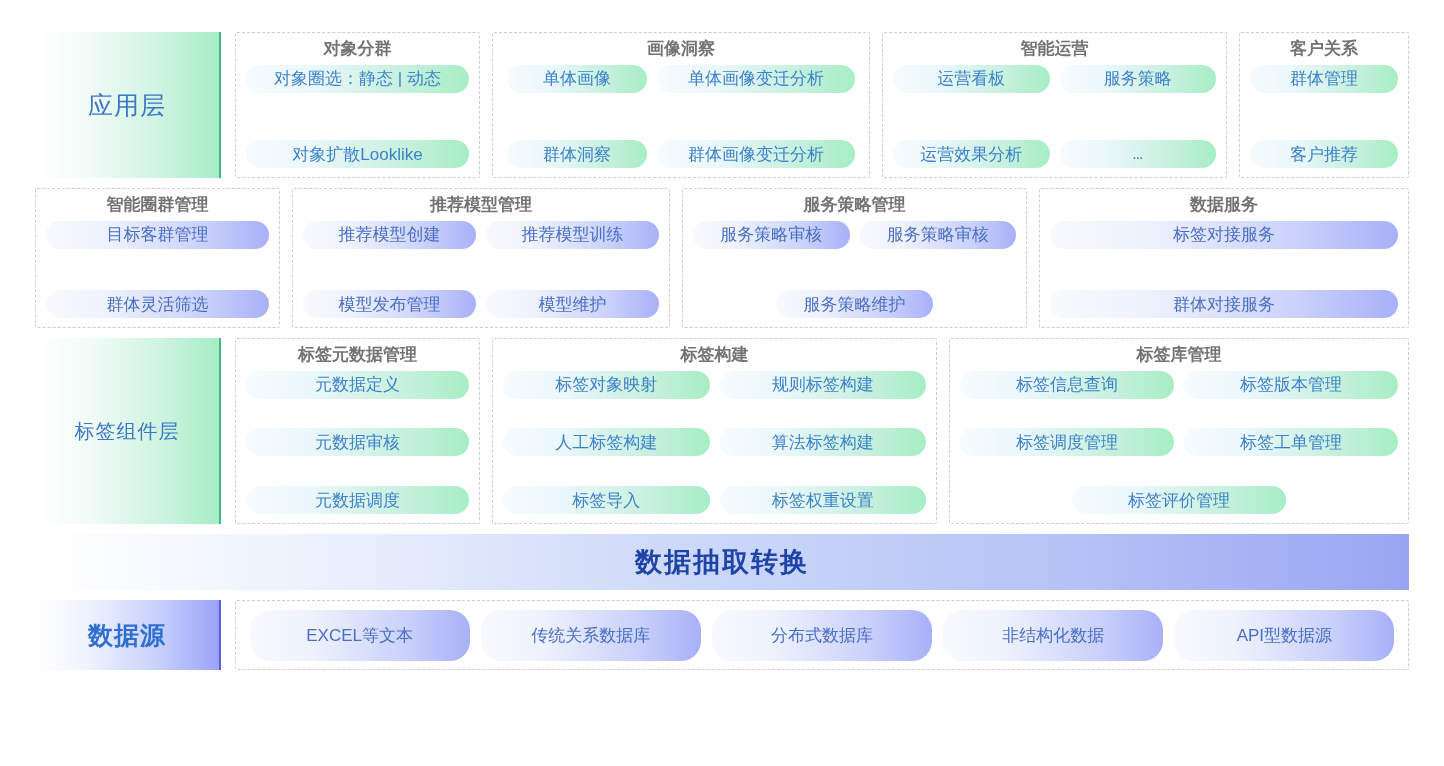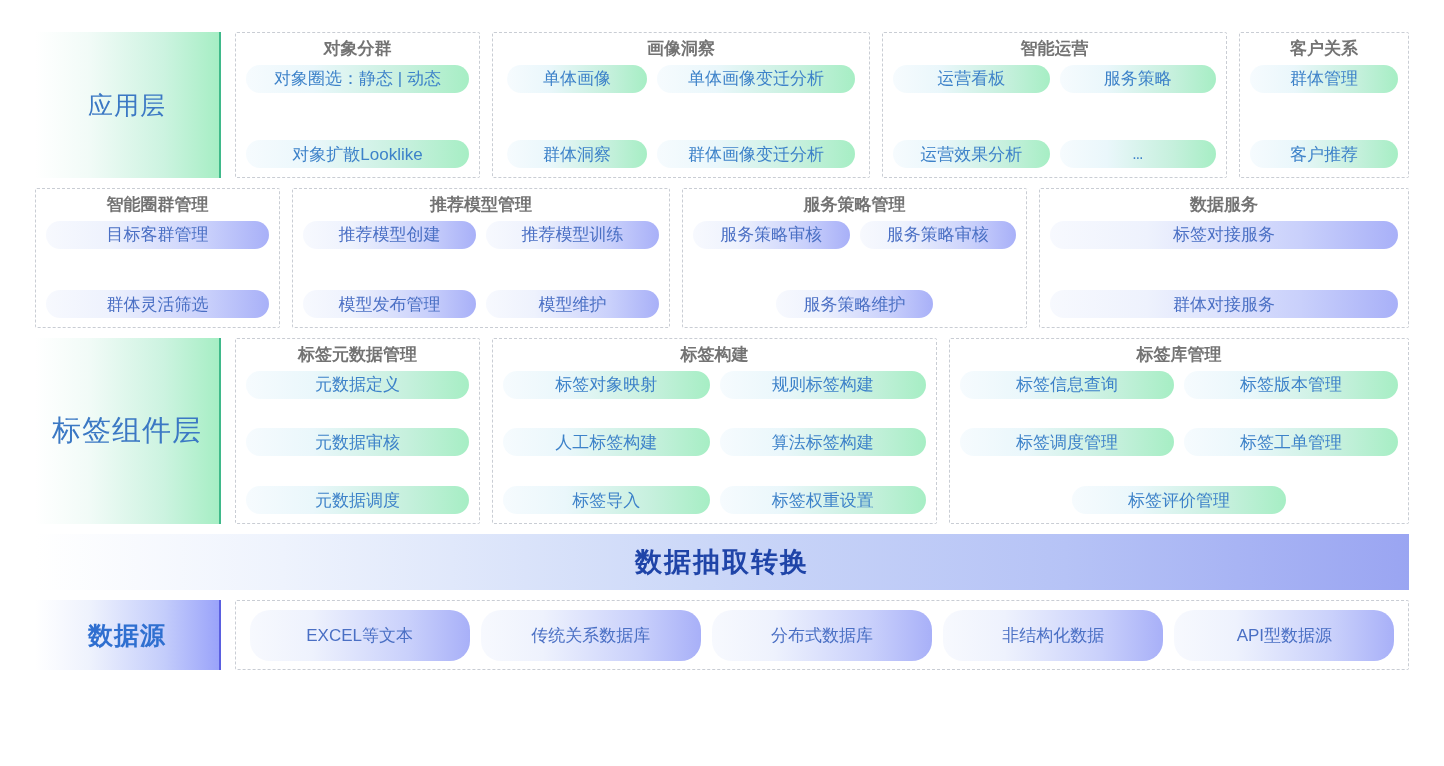--- a/index.html
+++ b/index.html
@@ -42,21 +42,21 @@
   .layer-label.green{
     background:linear-gradient(to right,#ffffff 0%,#f1fbf7 30%,#ccf3e0 70%,#a6eec4 100%);
     border-right:2px solid #3fb98a;
     justify-content:center;
   }
   .layer-label.purple{
     background:linear-gradient(to right,#ffffff 0%,#eef2fd 30%,#c4cdfb 70%,#9aa3fa 100%);
     border-right:2px solid #5a5fe0;
   }
   .layer-label.purple.src-lbl{font-weight:bold;color:#2f6fd0;}
-  .layer-label.tagz{font-size:29px;}
+  .layer-label.tagz{font-size:20px;}
 
   
   .groups{flex:1 1 auto;display:flex;gap:12px;}
   .group{
     border:1px dashed #c9cdd4;border-radius:2px;
     padding:6px 10px 9px 10px;
     display:flex;flex-direction:column;align-items:center;
     background:#ffffff;
     box-sizing:border-box;
   }

